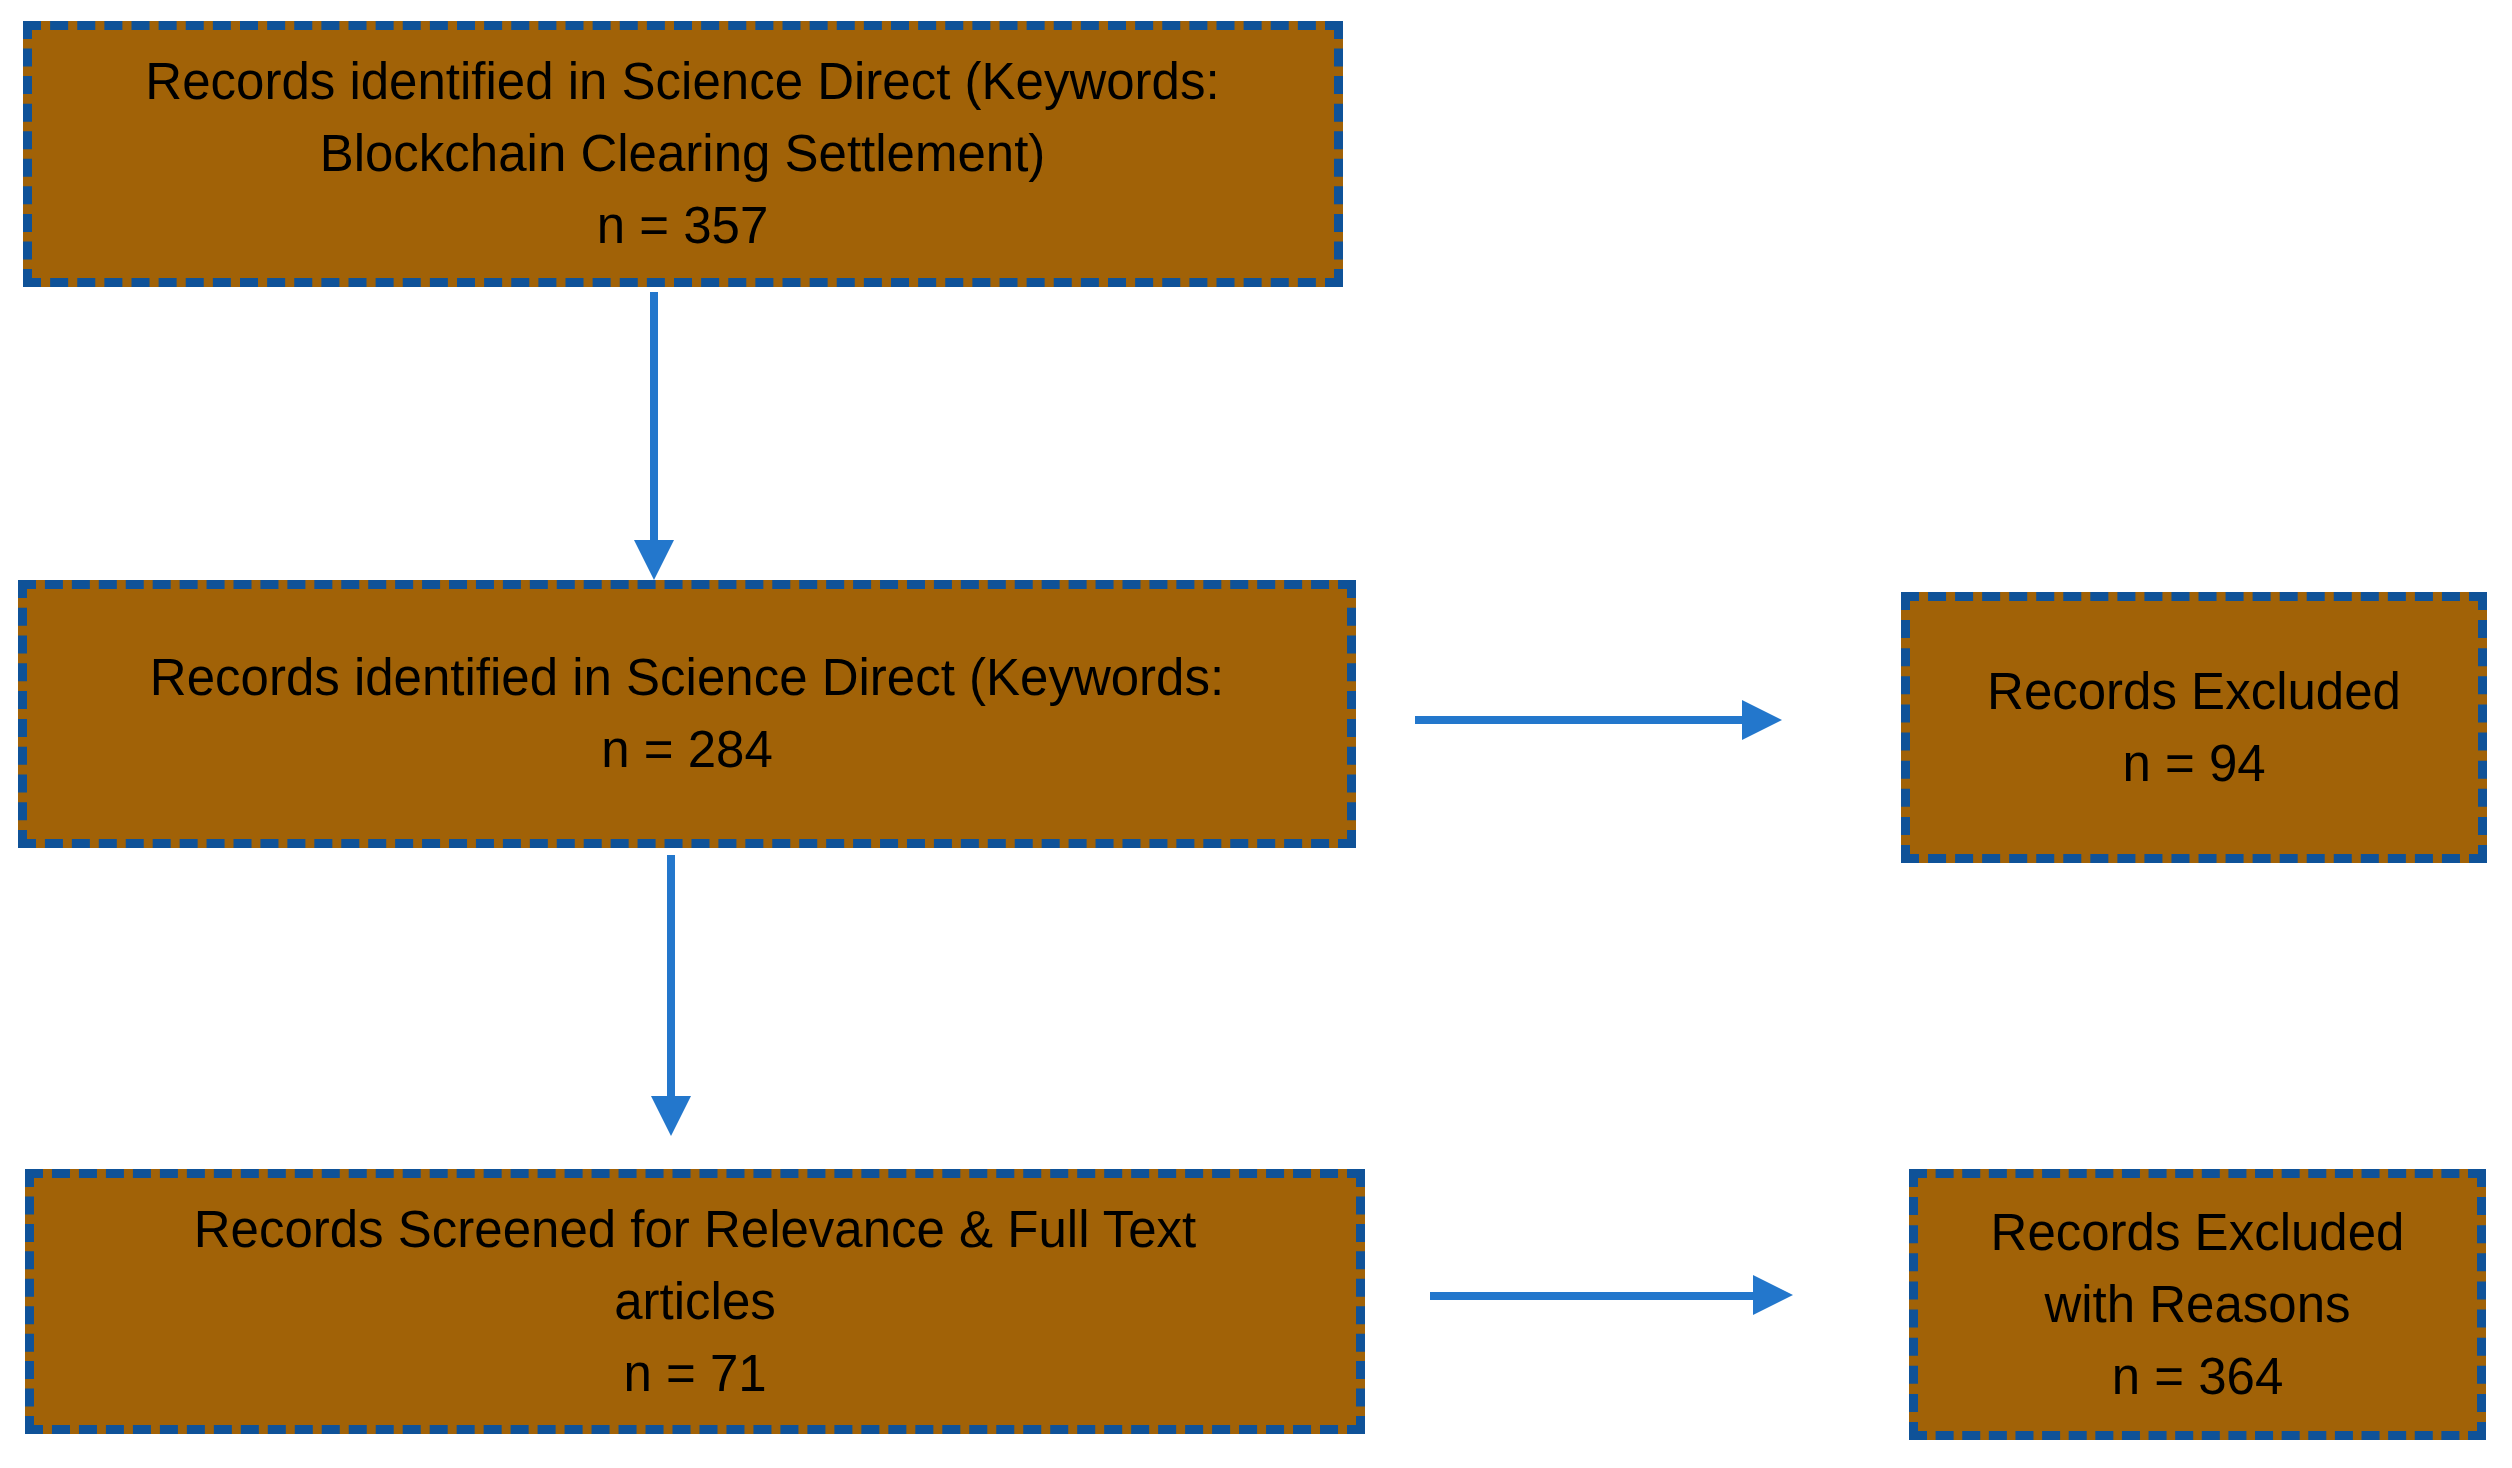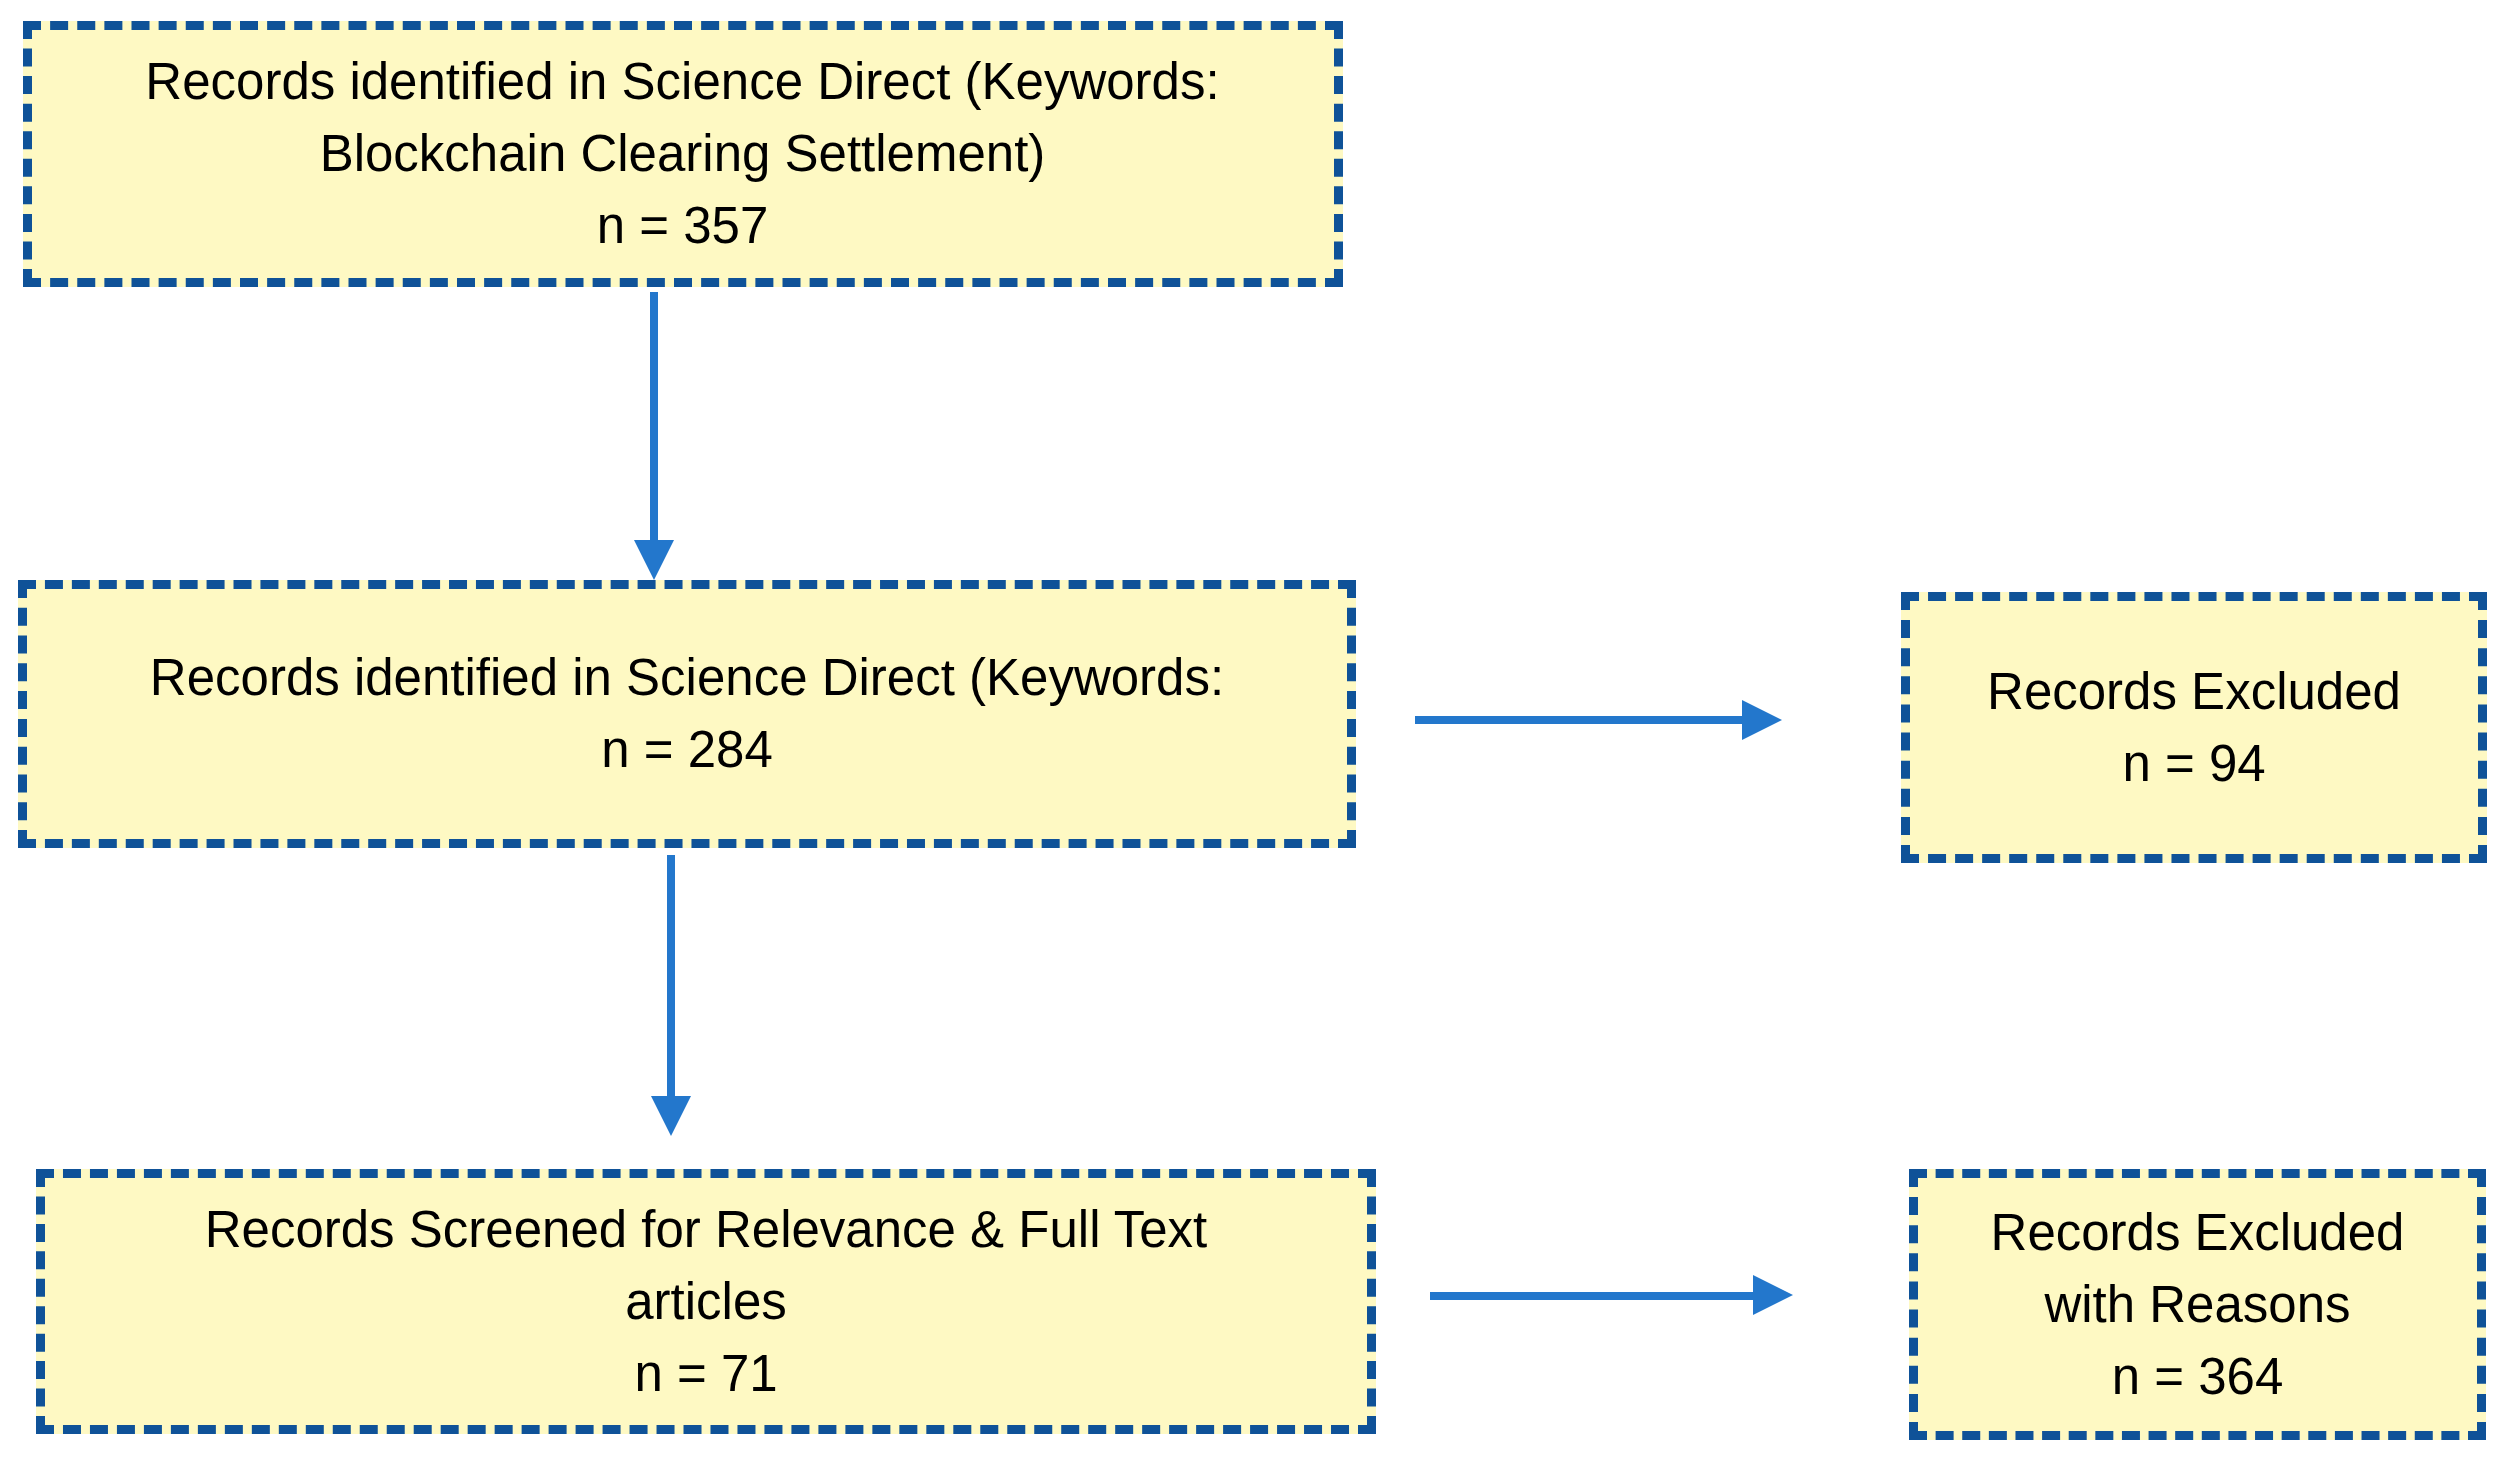--- a/index.html
+++ b/index.html
@@ -12,35 +12,35 @@
     position: relative;
     width: 2512px;
     height: 1469px;
     background: #ffffff;
     overflow: hidden;
   }
   .flow-box {
     position: absolute;
     box-sizing: border-box;
     border: 9px dashed #0f5298;
-    background: #fef9c3;
+    background: #a16207;
     display: flex;
     flex-direction: column;
     align-items: center;
     justify-content: center;
     text-align: center;
     color: #000000;
     font-size: 51px;
     line-height: 72px;
   }
   .flow-box .line { white-space: nowrap; }
 
   #box-identified-1 { left: 22.5px;   top: 20.7px;   width: 1320px; height: 266px; }
   #box-identified-2 { left: 18px;   top: 580px;  width: 1338px; height: 268px; }
-  #box-screened     { left: 36px;   top: 1169px; width: 1340px; height: 265px; justify-content: center; }
+  #box-screened     { left: 25px;   top: 1169px; width: 1340px; height: 265px; justify-content: center; }
   #box-excluded-1   { left: 1901px; top: 592px;  width: 586px;  height: 271px; }
   #box-excluded-2   { left: 1909px; top: 1169px; width: 577px;  height: 271px; }
 
   .arrow { position: absolute; }
   .shaft-v { position: absolute; background: #2377cc; width: 8px; }
   .shaft-h { position: absolute; background: #2377cc; height: 8px; }
   .head-down {
     position: absolute;
     width: 0; height: 0;
     border-left: 20px solid transparent;

